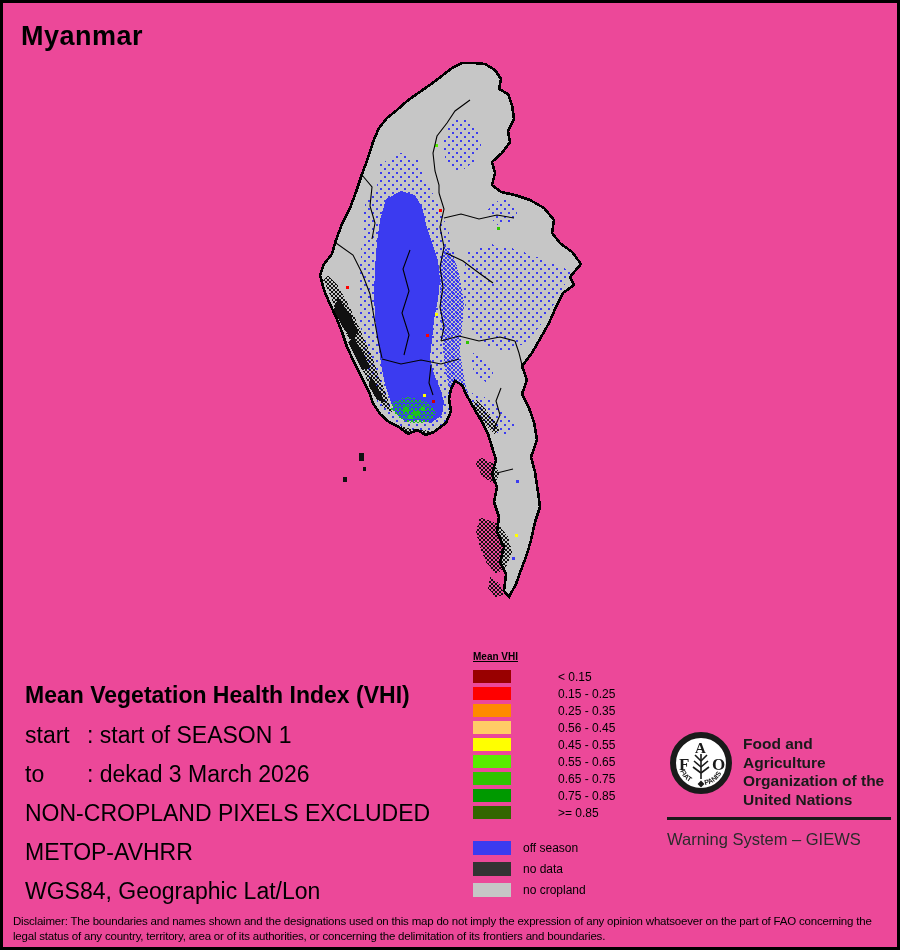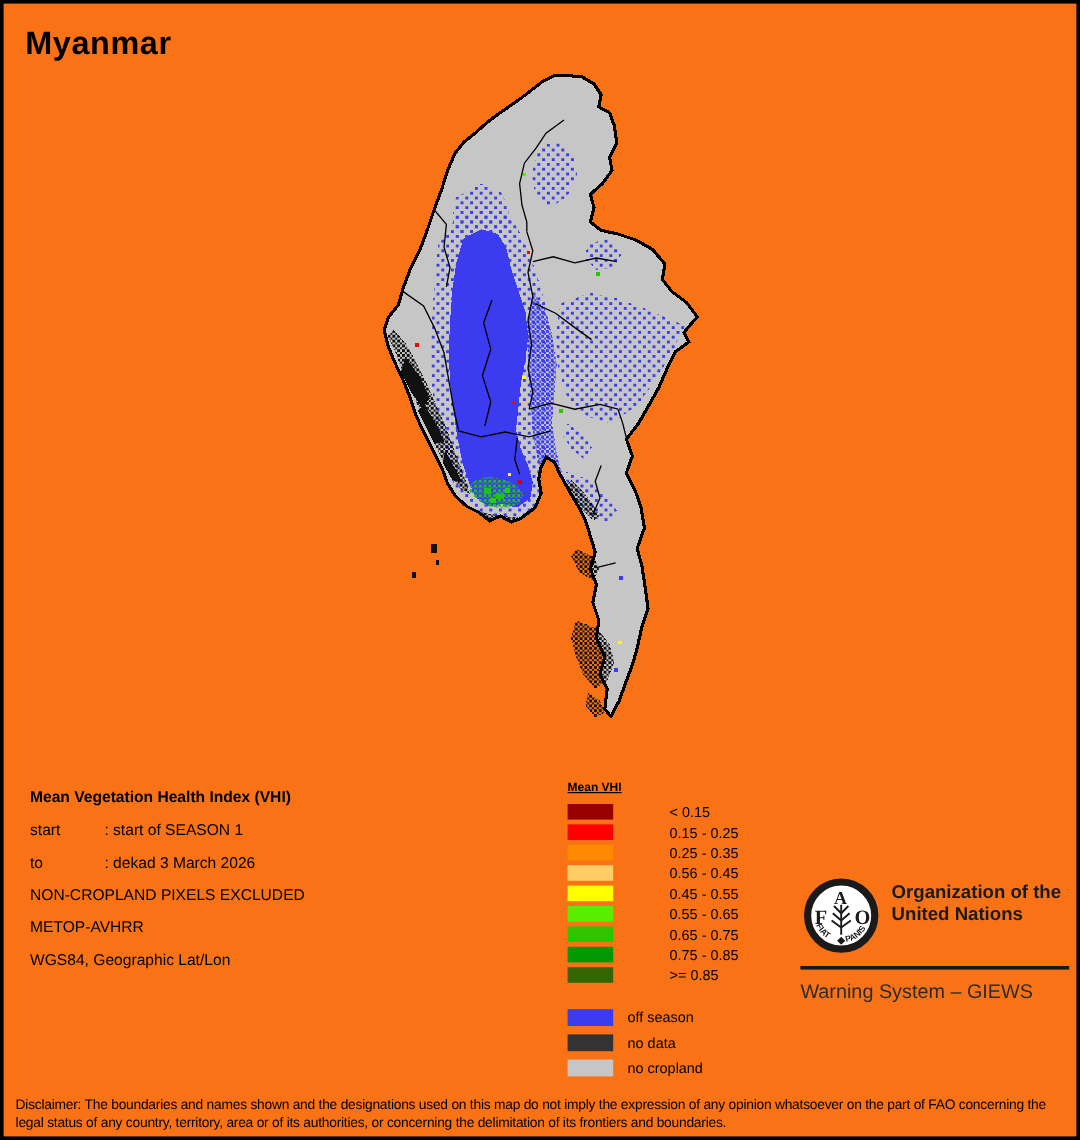--- a/index.html
+++ b/index.html
@@ -1,26 +1,26 @@
 <!DOCTYPE html>
 <html><head>
 <meta charset="utf-8">
 <style>
   html,body{margin:0;padding:0;background:#fff;}
   .canvas{
-    position:relative;width:900px;height:950px;background:#f97316;
+    position:relative;width:900px;height:950px;background:#ec4899;
     font-family:"Liberation Sans",sans-serif;color:#000;overflow:hidden;
     box-sizing:border-box;border:3px solid #000;
   }
   .page-title{
     position:absolute;left:18px;top:18px;font-size:27px;font-weight:bold;letter-spacing:.5px;
   }
   .map-wrap{position:absolute;left:0;top:0;width:900px;height:950px;}
   
-  .info{position:absolute;left:22px;top:653px;width:430px;font-size:13px;}
+  .info{position:absolute;left:22px;top:679px;width:430px;font-size:23px;}
   .info .t{font-weight:bold;margin-bottom:13px;}
   .info .row{display:flex;margin-bottom:12px;}
   .info .row .lb{width:62px;}
   .info .line{margin-bottom:12px;}
   
   .legend{position:absolute;left:470px;top:648px;width:180px;}
   .legend .t{font-size:10px;font-weight:bold;text-decoration:underline;margin-bottom:6px;}
   .lrow{display:flex;align-items:center;height:17px;gap:35px;}
   .lrow .sw{width:38px;height:13px;}
   .lrow .ll{font-size:12px;padding-left:12px;white-space:nowrap;}
@@ -250,20 +250,21 @@
         </defs>
         <text font-size="7" font-weight="bold" fill="#1a1a1a" font-family="Liberation Sans, sans-serif">
           <textPath href="#arcFiat">FIAT</textPath>
         </text>
         <text font-size="7" font-weight="bold" fill="#1a1a1a" font-family="Liberation Sans, sans-serif">
           <textPath href="#arcPanis">PANIS</textPath>
         </text>
         <rect x="31.6" y="52.6" width="4.8" height="4.8" fill="#1a1a1a" transform="rotate(45 34 55)"></rect>
       </svg>
       <div class="fao-name">
+        <div>Food and Agriculture</div>
         <div>Organization of the</div>
         <div>United Nations</div>
       </div>
     </div>
     <div class="fao-div"></div>
     <div class="giews">
       <div>Warning System – GIEWS</div>
     </div>
   </div>
 

